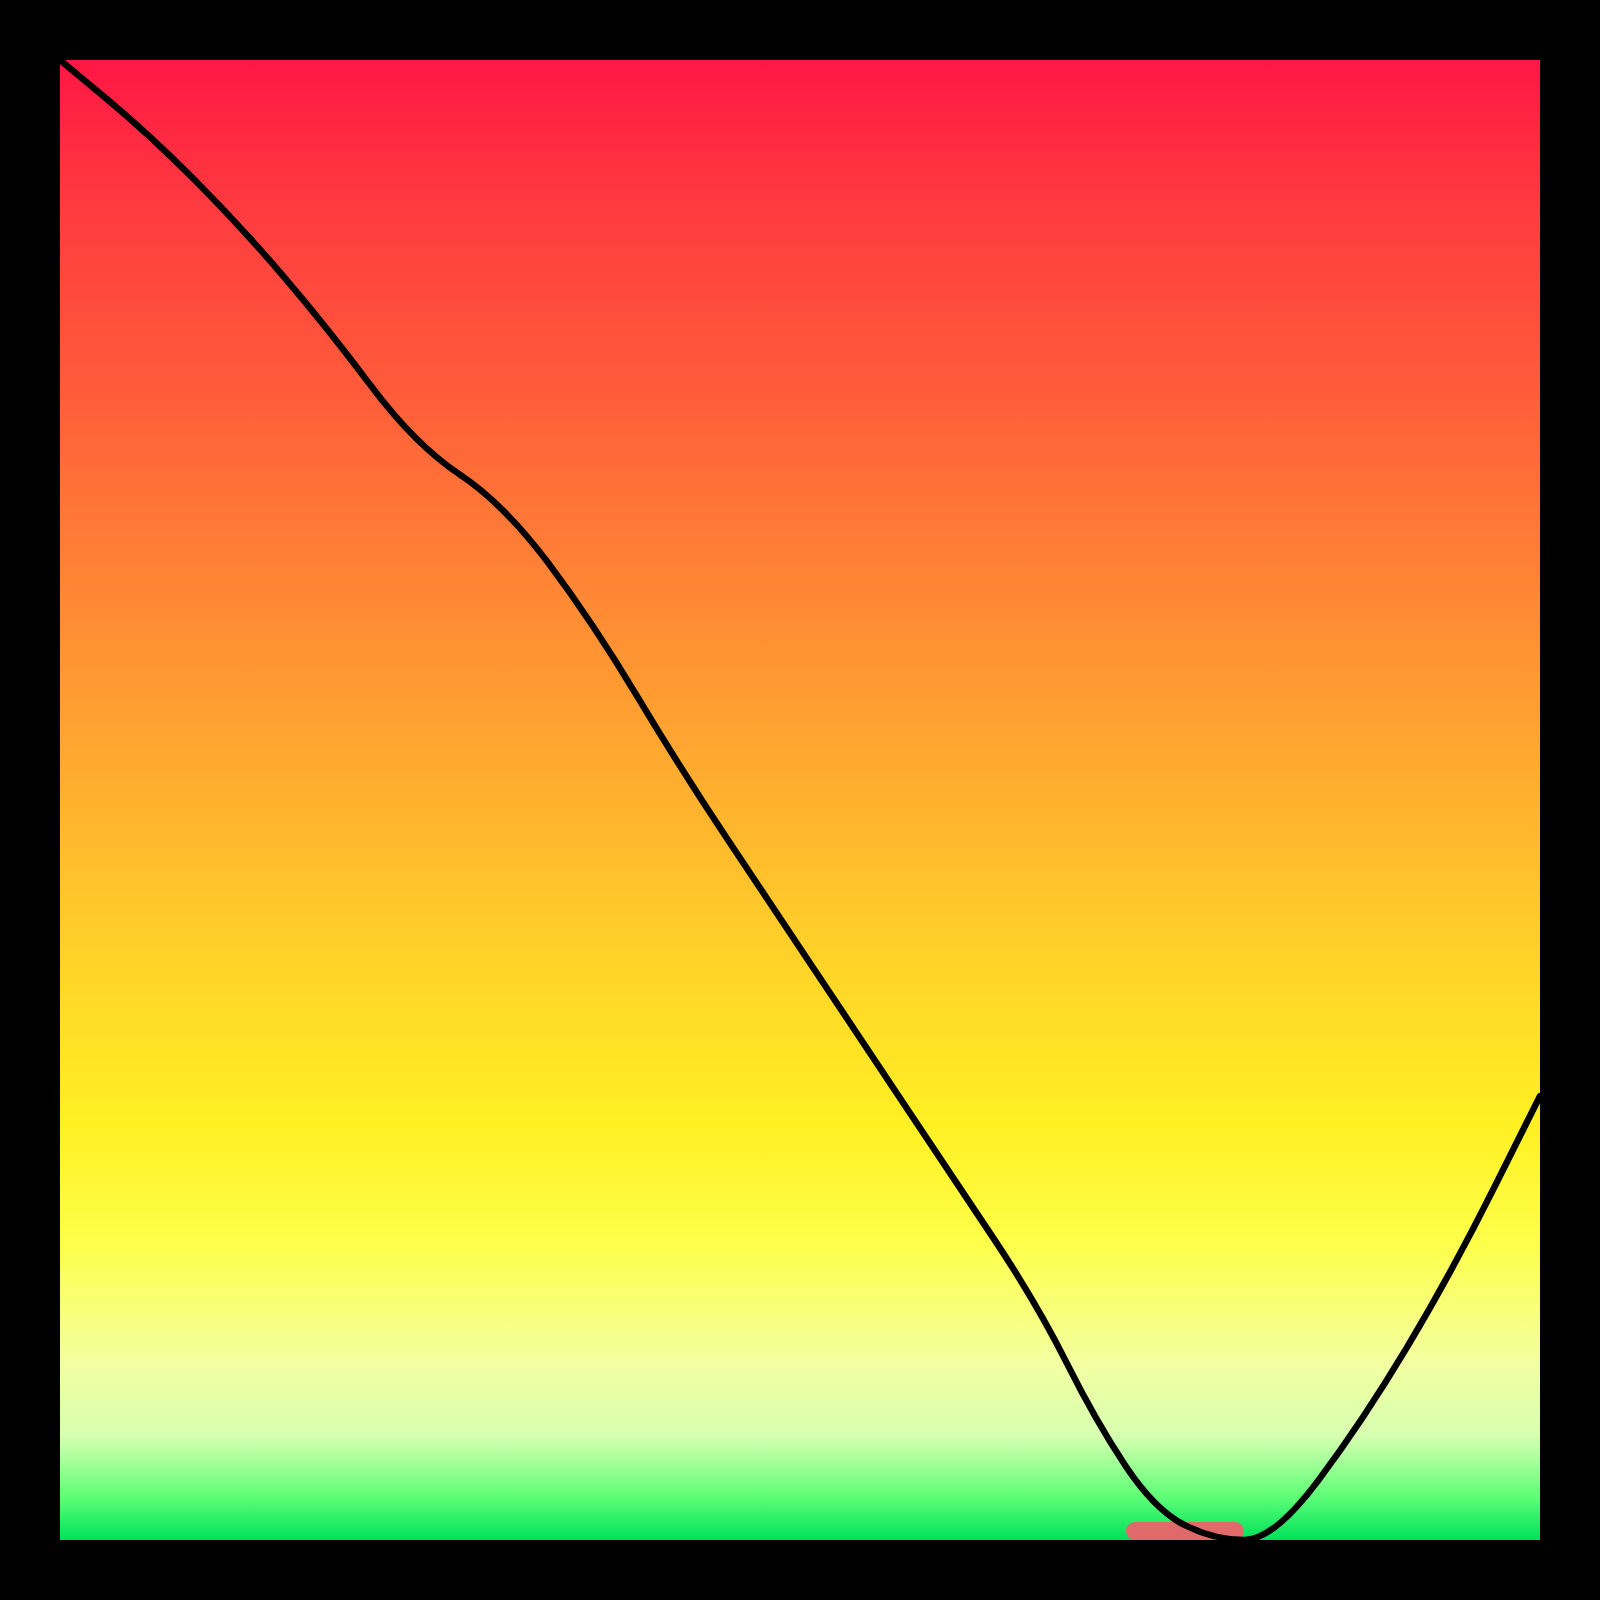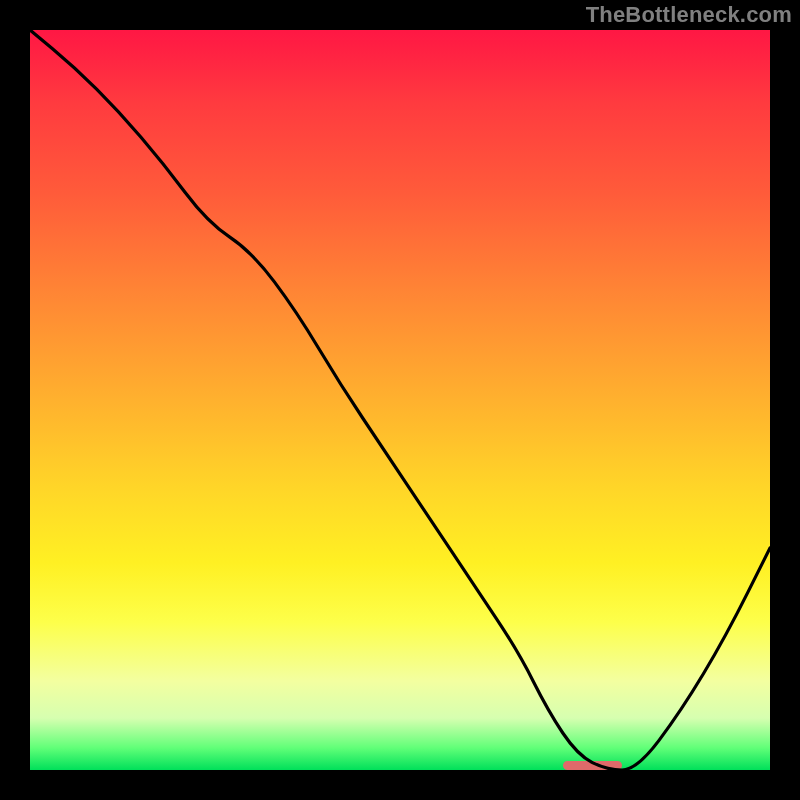--- a/index.html
+++ b/index.html
@@ -69,21 +69,20 @@
     stroke-width: 3.2;
     stroke-linejoin: round;
     stroke-linecap: round;
   }
 </style>
 </head>
 <body>
 
 <div class="frame">
 
-  <div class="watermark">TheBottleneck.com</div>
 
   <div class="plot-area">
 
     <div class="marker" id="marker" style="left: 532.8px; width: 59.2px; top: 731.12px; height: 8.88px;"></div>
 
     <svg class="curve" viewBox="0 0 740 740" preserveAspectRatio="none">
       <path id="curve-path" d="M 0.0 0.0 Q 0.0 0.0 22.2 18.5 Q 44.4 37.0 66.6 59.2 Q 88.8 81.4 111.0 107.3 Q 133.2 133.2 155.4 162.8 Q 177.6 192.4 199.8 207.2 Q 222.0 222.0 244.2 251.6 Q 266.4 281.2 288.6 318.2 Q 310.8 355.2 333.0 388.5 Q 355.2 421.8 377.4 455.1 Q 399.6 488.4 421.8 521.7 Q 444.0 555.0 466.2 588.3 Q 488.4 621.6 503.2 651.2 Q 518.0 680.8 532.8 703.0 Q 547.6 725.2 562.4 732.6 Q 577.2 740.0 592.0 740.0 Q 606.8 740.0 629.0 710.4 Q 651.2 680.8 673.4 643.8 Q 695.6 606.8 717.8 562.4 T 740.0 518.0 "></path>
     </svg>
 
   </div>

